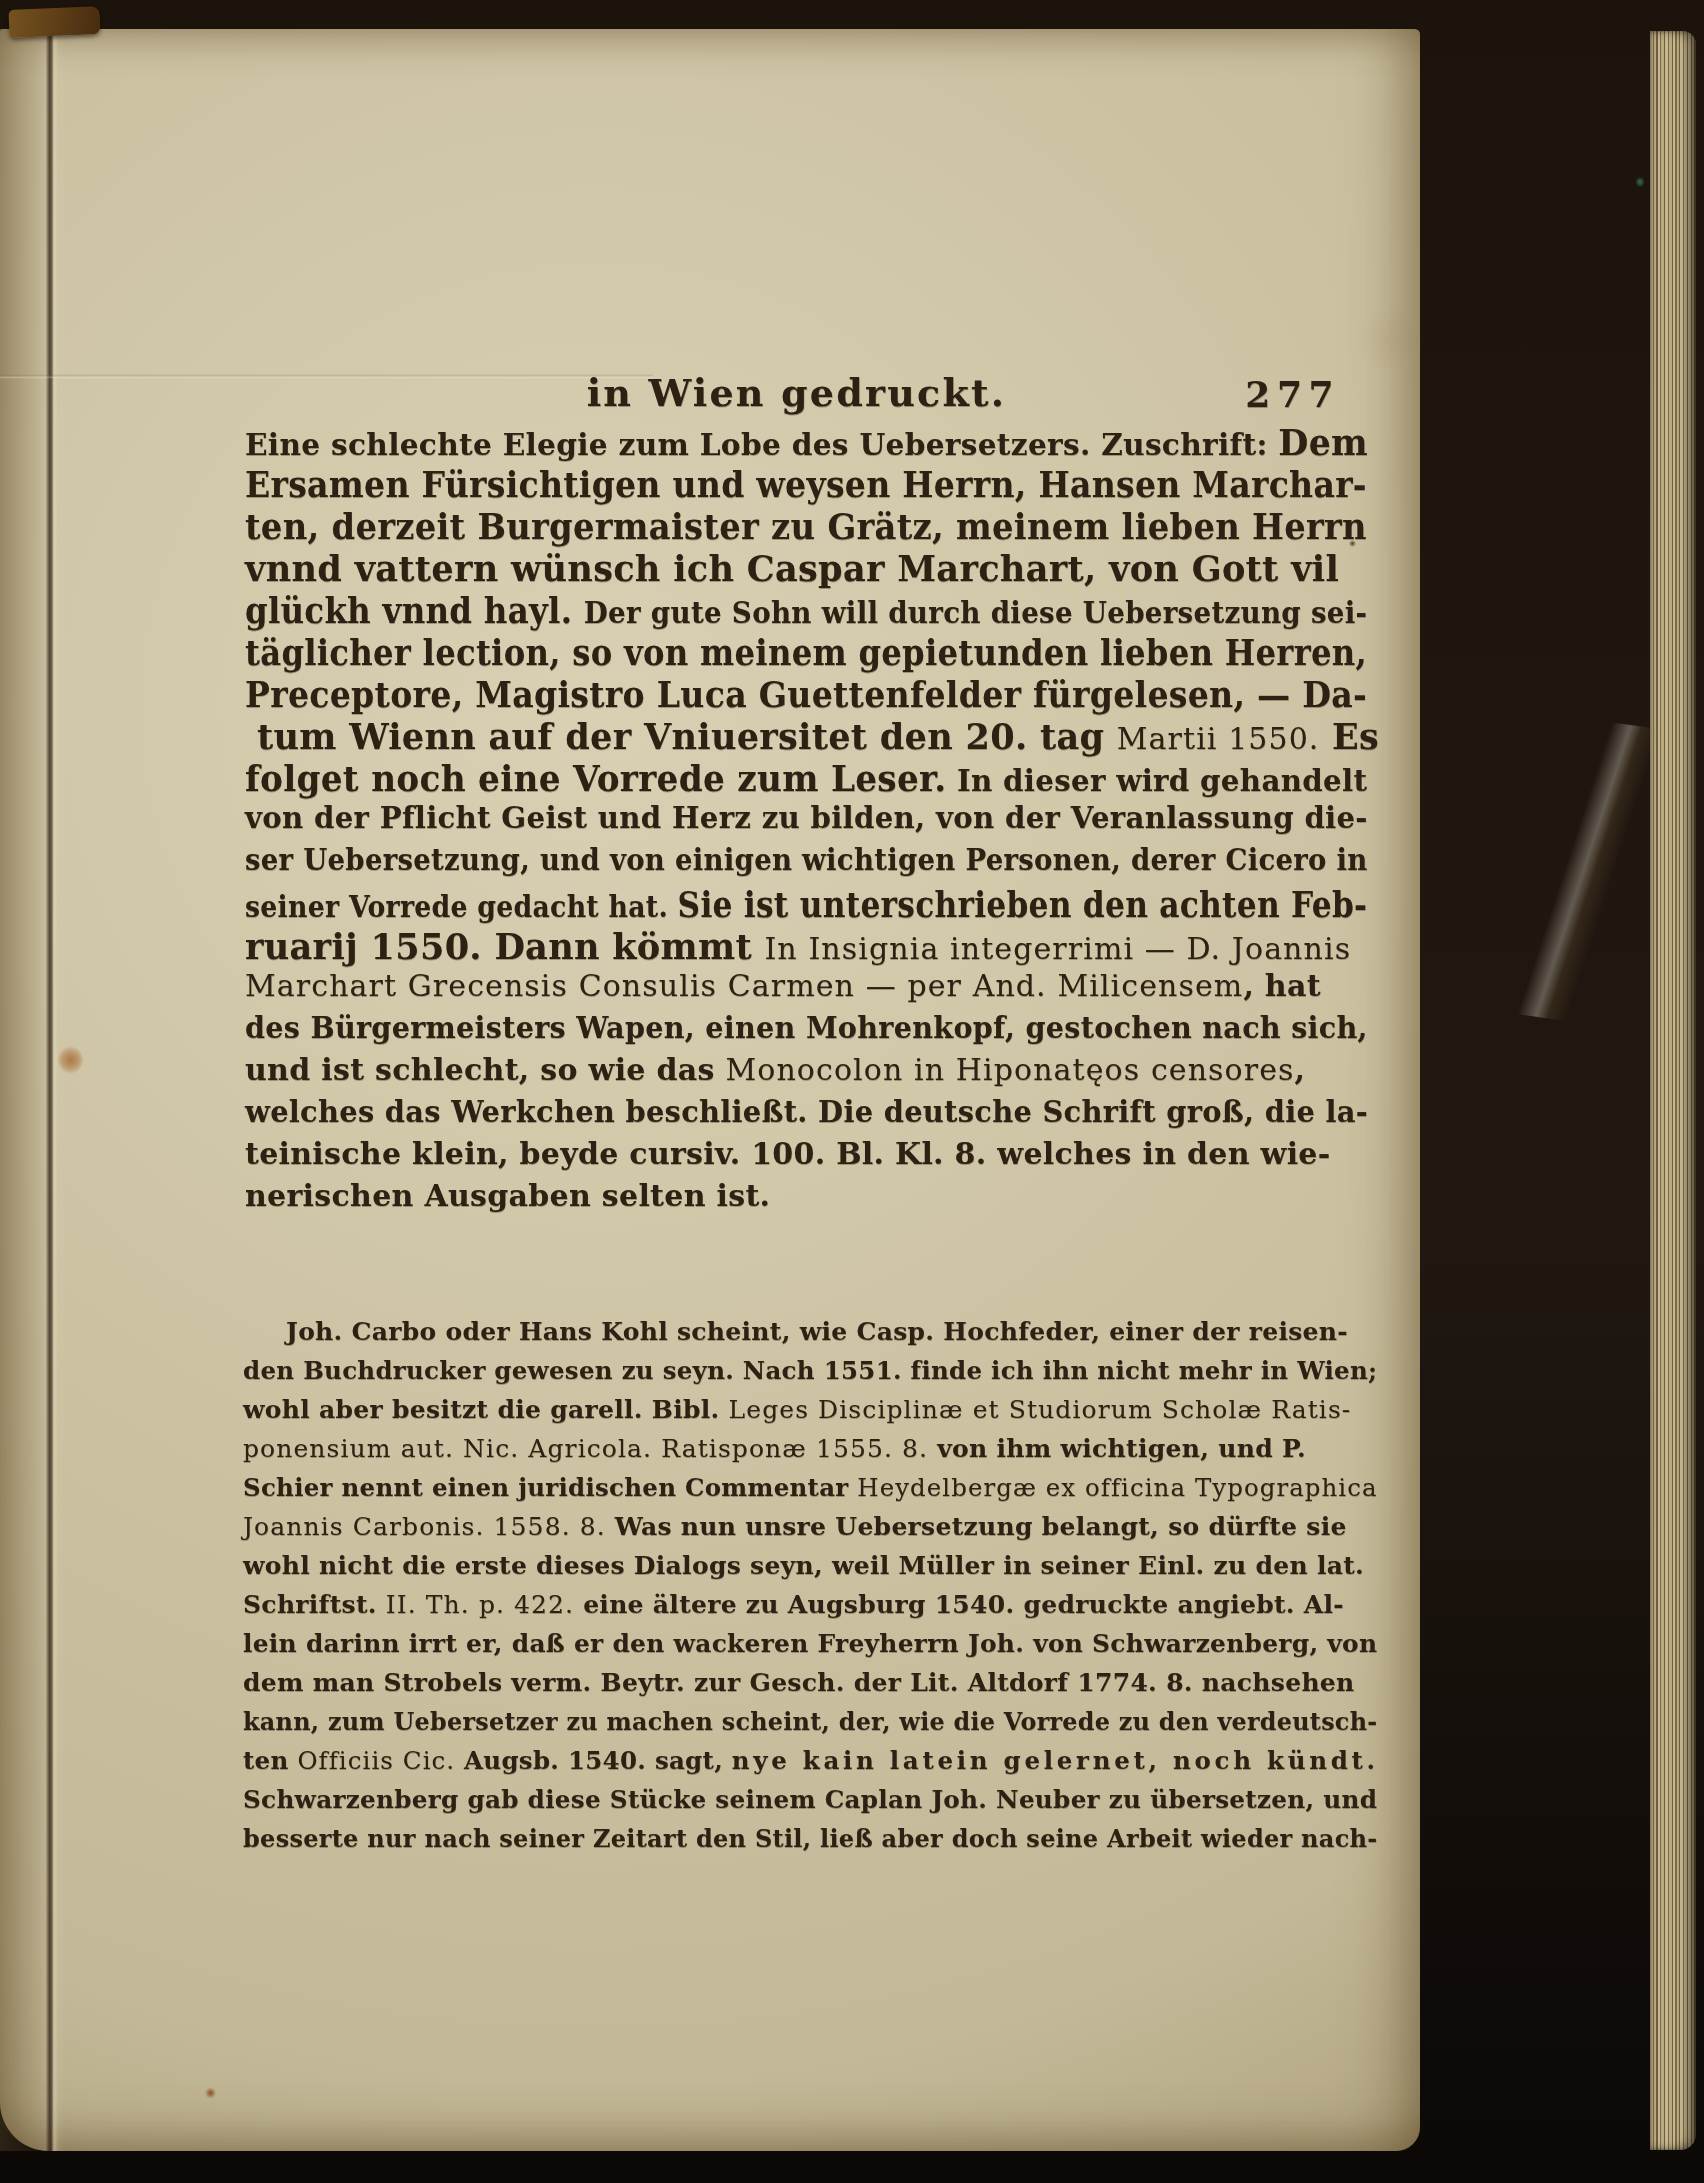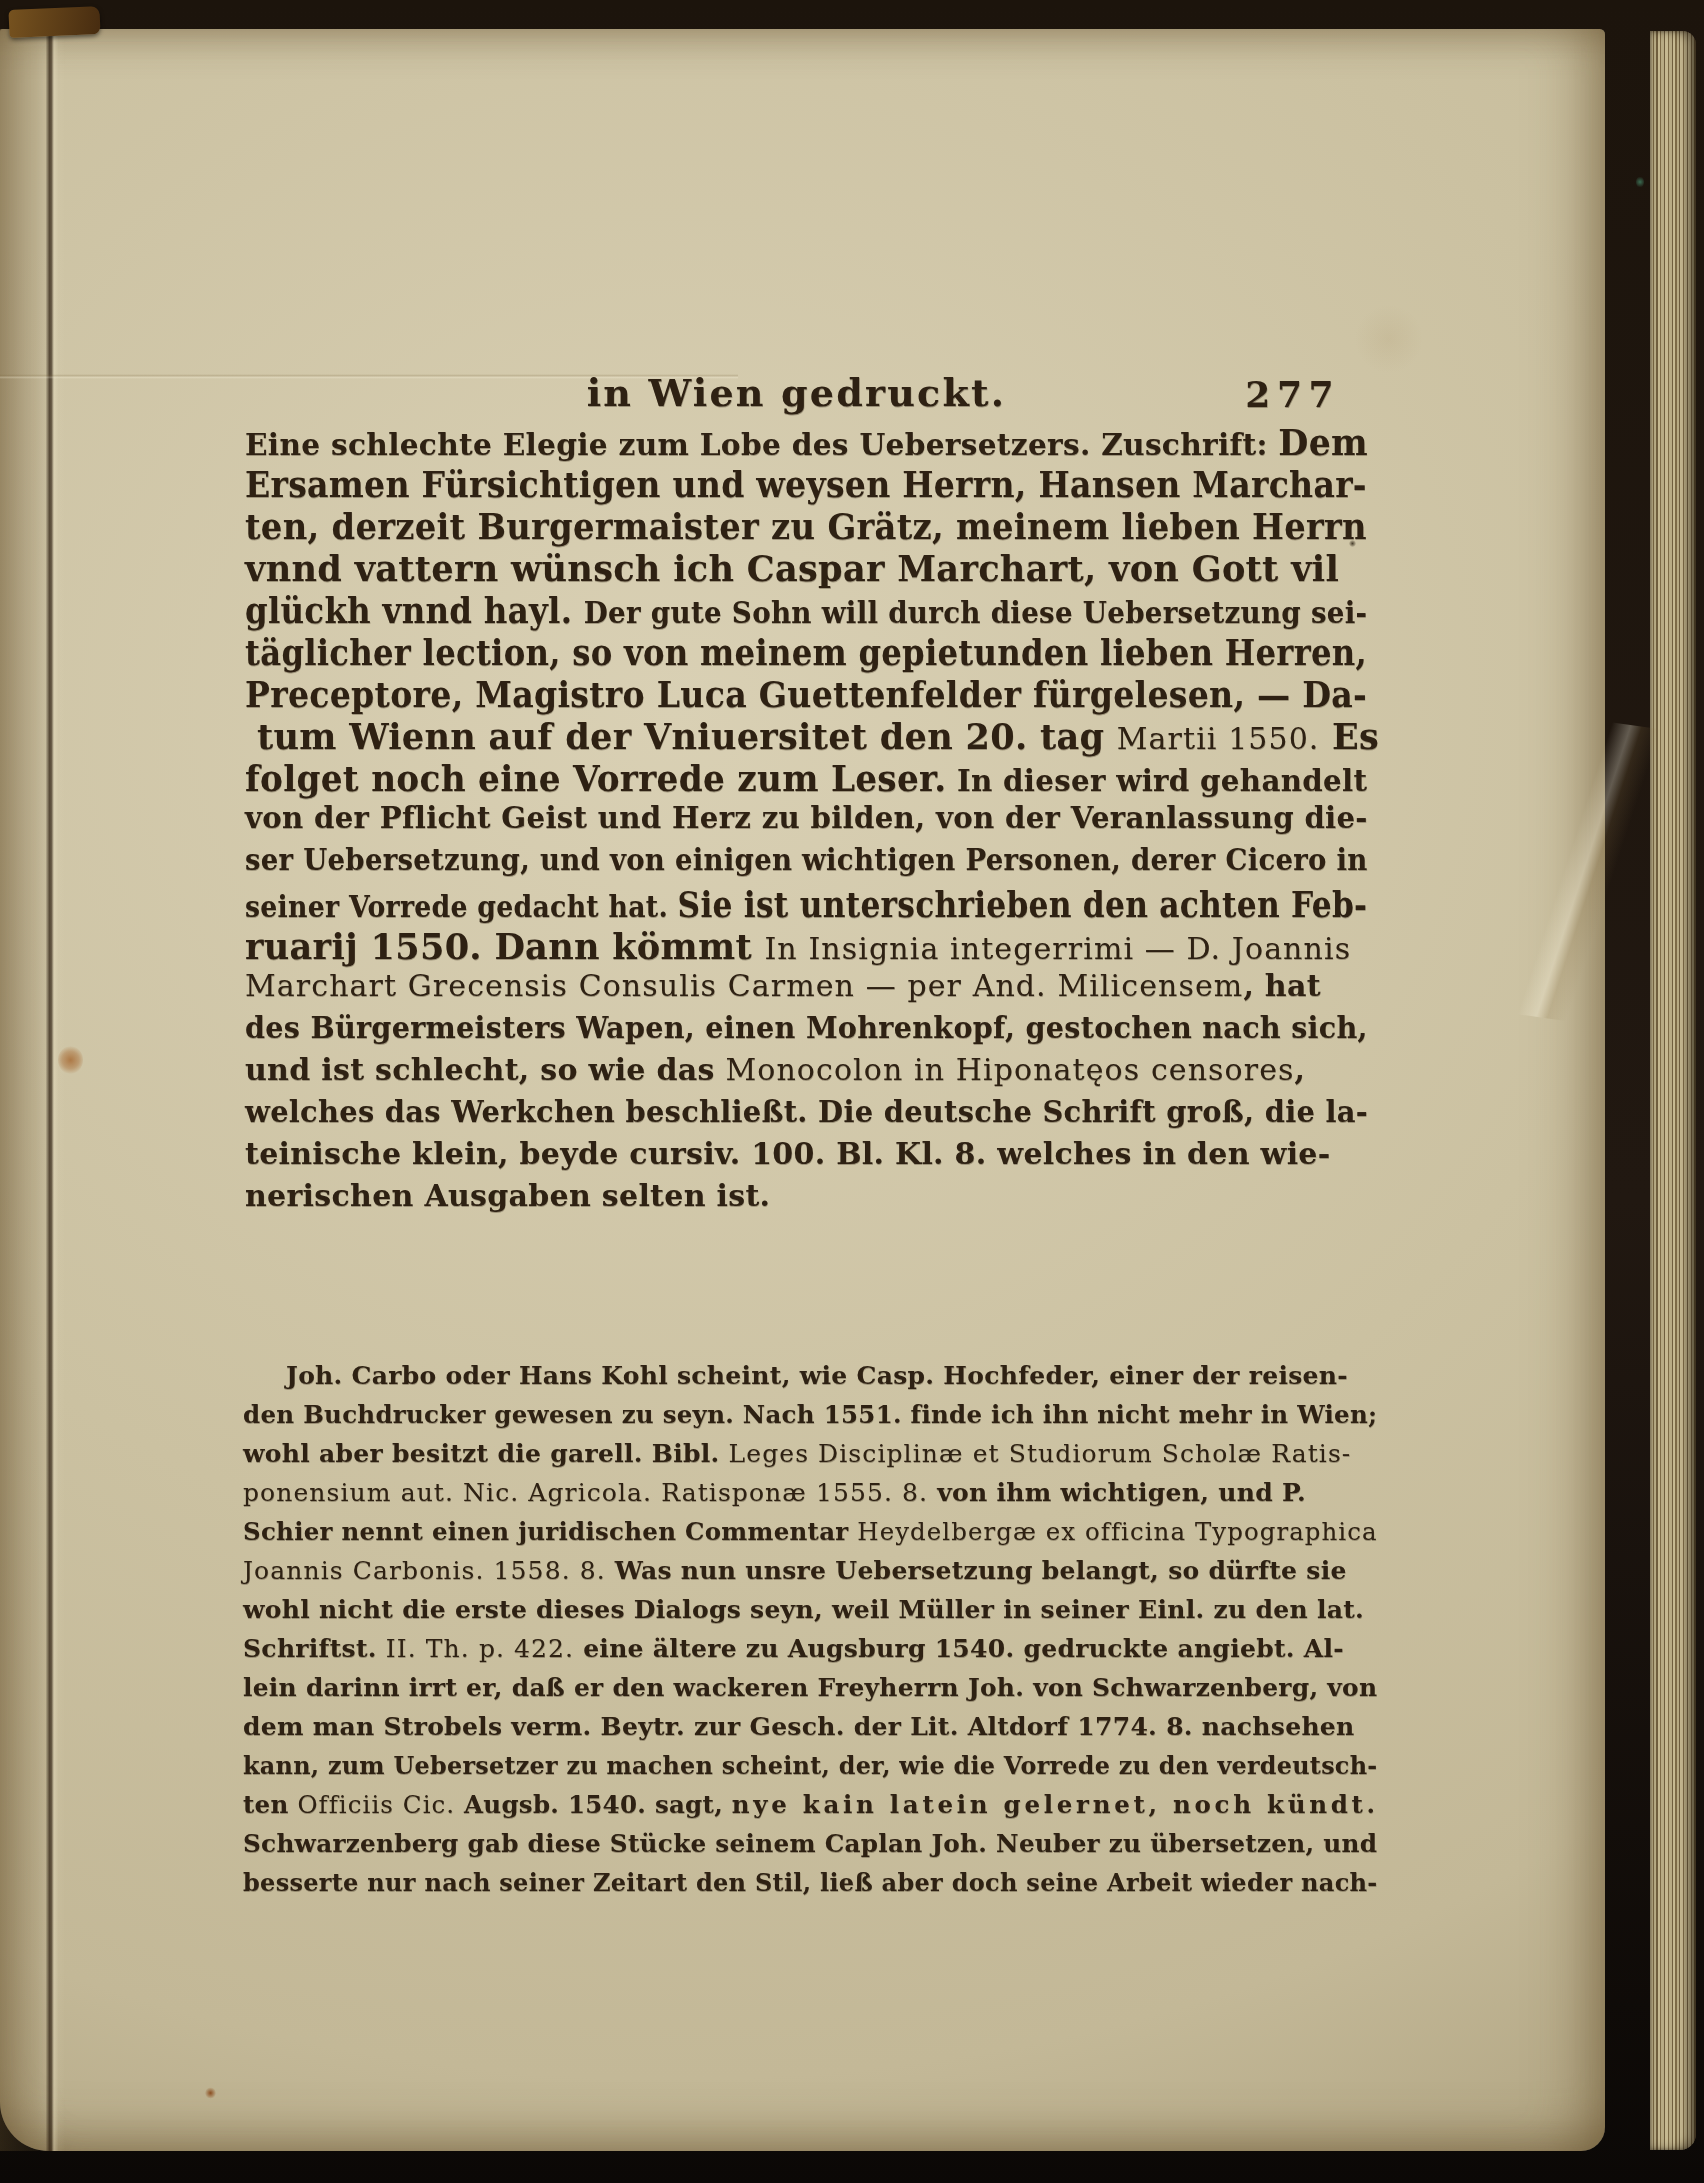--- a/index.html
+++ b/index.html
@@ -18,21 +18,21 @@
   .fore-edge{
     position:absolute;left:1650px;top:31px;width:46px;height:2119px;
     background:repeating-linear-gradient(90deg,
       var(--edge) 0px,var(--edge) 2.7px,var(--edgeDark) 2.7px,var(--edgeDark) 3.8px,
       #b8ab84 3.8px,#b8ab84 6.5px,#6f5e3e 6.5px,#6f5e3e 7.6px);
     border-radius:0 14px 16px 0;
     box-shadow:inset -7.6px 0 9.7px rgba(20,12,5,.55), inset 2.2px 0 3.2px rgba(20,12,5,.4);
   }
   
   .paper{
-    position:absolute;left:0;top:29px;width:1605px;height:2122px;
+    position:absolute;left:0;top:29px;width:1420px;height:2122px;
     background:
       radial-gradient(circle 49px at 1389px 310px, rgba(150,120,70,.10), rgba(150,120,70,0) 70%),
       radial-gradient(ellipse 130% 85% at 42% 32%, var(--paperLight) 0%, var(--paper) 48%, var(--paperMid) 76%, var(--paperDark) 100%);
     border-radius:2.2px 5.4px 24px 49px;
     box-shadow:
       inset -46px 0 59px -30px rgba(100,78,42,.55),
       inset 30px 0 49px -24px rgba(100,78,42,.40),
       inset 0 30px 43px -27px rgba(100,78,42,.45),
       inset 0 -38px 51px -30px rgba(100,78,42,.50);
   }
@@ -76,21 +76,21 @@
     position:absolute;left:50%;transform:translateX(-53%);top:0;white-space:nowrap;
     font-weight:700;font-size:38px;letter-spacing:2.2px;
     text-shadow:0.5px 0.5px 0.5px rgba(46,33,19,.35);
   }
   .page-number{
     position:absolute;right:33px;top:3.2px;font-weight:700;font-size:36px;letter-spacing:6.5px;
     text-shadow:0.5px 0.5px 0.5px rgba(46,33,19,.35);
   }
   .body-block{left:245px;top:393px;width:1129px;font-size:30px;}
   .body-block .line{height:42px;}
-  .footnote-block{left:243px;top:1288px;width:1148px;font-size:25px;margin-top:44px;}
+  .footnote-block{left:243px;top:1288px;width:1148px;font-size:25px;}
   .footnote-block .line{height:39px;}
   .footnote-block .line:first-child{text-indent:43px;}
   .line{white-space:nowrap;transform-origin:left center;
     text-shadow:0.3px 0.5px 0.4px rgba(46,33,19,.32);}
   .frak{font-weight:700;letter-spacing:0.3px;}
   .latin{font-weight:400;letter-spacing:1.1px;}
   .em{font-size:1.17em;}
   .sp{letter-spacing:3.8px;}
   .footer{left:245px;top:1900px;width:1128px;height:49px;font-size:28px;font-weight:700;}
   .signature{position:absolute;left:calc(50% - 38px);transform:translateX(-50%);letter-spacing:4.3px;

